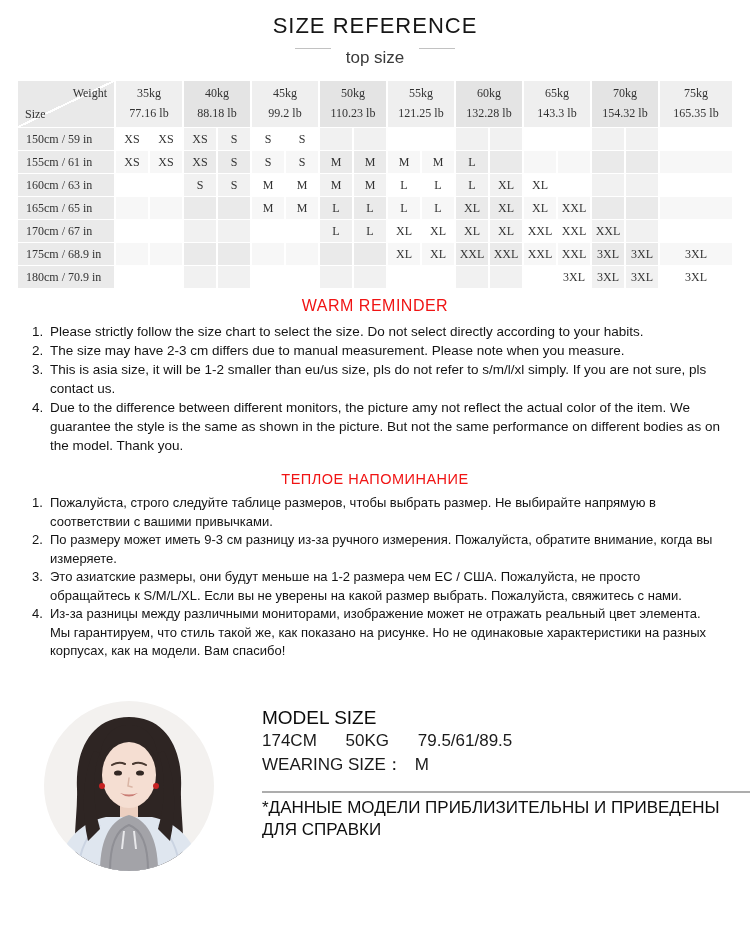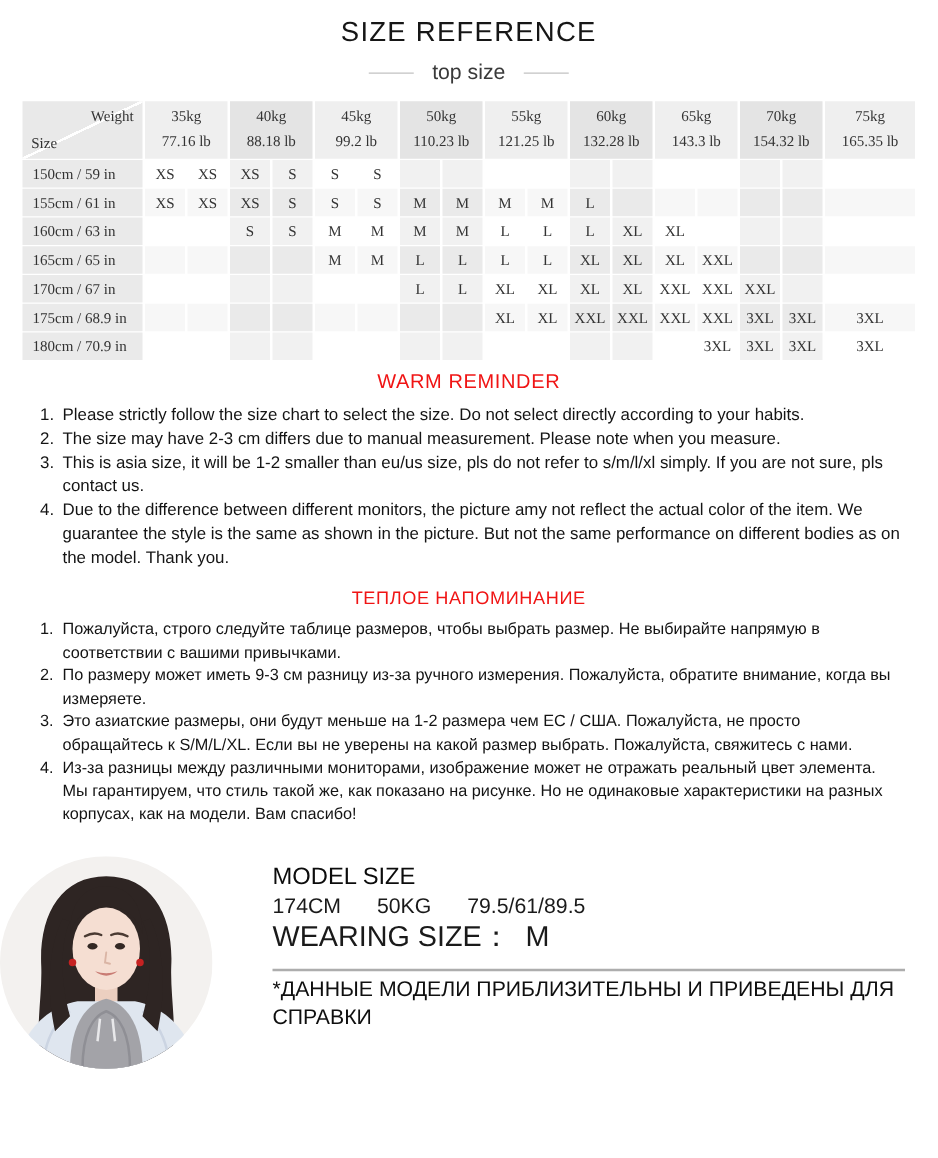--- a/index.html
+++ b/index.html
@@ -16,21 +16,21 @@
   }
   *{margin:0;padding:0;box-sizing:border-box}
   html,body{background:#fff}
   body{
     width:750px;height:926px;overflow:hidden;
     font-family:"Liberation Sans",sans-serif;color:var(--ink);
   }
   
   .header{padding-top:13px;text-align:center}
   .title{font-size:22px;letter-spacing:1px;color:#161616}
-  .subtitle-row{margin-top:9px;display:flex;align-items:center;justify-content:center}
+  .subtitle-row{margin-top:9px;display:flex;justify-content:center}
   .dash{display:inline-block;width:36px;height:1px;background:var(--dash-gray)}
   .subtitle-text{font-size:17px;color:#3a3a3a;margin:0 15px}
   
   table.size-table{
     border-collapse:separate;border-spacing:2px 1px;table-layout:fixed;
     width:716px;margin:12px auto 0;font-family:Liberation Serif, serif;
   }
   .size-table th,.size-table td{font-weight:400;font-size:12px;color:#333;overflow:hidden;white-space:nowrap}
   .size-table th.weight{background:var(--header-gray);height:46px;text-align:center;line-height:1.65}
   .size-table th.weight.cstripe{background:var(--header-gray-alt)}
@@ -54,27 +54,27 @@
   .reminder.en .reminder-heading{font-size:16px}
   .reminder.ru{margin-top:16px}
   .reminder.ru .reminder-heading{font-size:14.5px}
   .reminder-list{margin:7px 28px 0 32px}
   .reminder-item{display:flex;color:#141414}
   .reminder.en .reminder-item{font-size:13.5px;line-height:19px}
   .reminder.ru .reminder-item{font-size:13px;line-height:18.5px}
   .reminder-item .num{flex:0 0 18px}
   .reminder-item .txt{flex:1}
   
-  .model{display:flex;margin-top:24px;}
+  .model{display:flex;margin-top:40px;padding-left:44px}
   .avatar{width:170px;height:170px;flex:0 0 170px}
   .model-text{margin-left:48px;padding-top:6px;width:506px}
   .model-heading{font-size:19px;line-height:22px;color:#0c0c0c}
   .model-measure{font-size:17px;line-height:24px;color:#1a1a1a}
   .model-measure span{margin-right:24px}
-  .model-wearing{font-size:23px;line-height:24px;color:#1a1a1a}
+  .model-wearing{font-size:17px;line-height:24px;color:#1a1a1a}
   .wearing-val{margin-left:12px}
   .divider{margin-top:14px;width:100%;height:2px;background:var(--divider-gray)}
   .footnote-en{margin-top:28px;font-size:20px;line-height:26px;color:#0f0f0f}
   .footnote-ru{margin-top:4px;font-size:17px;line-height:22px;color:#0f0f0f}
 </style>
 </head>
 <body>
 
 <div class="page">
 

